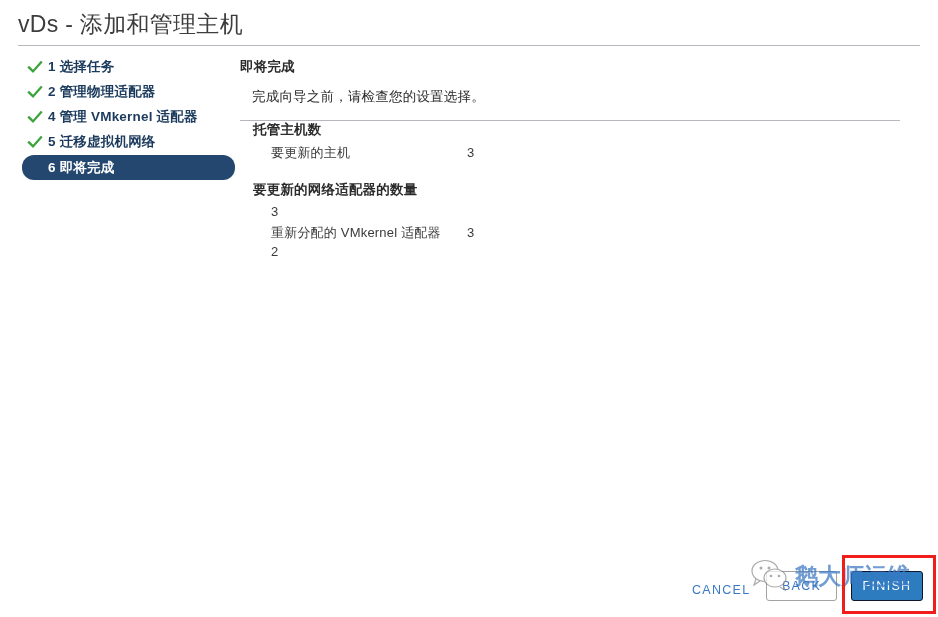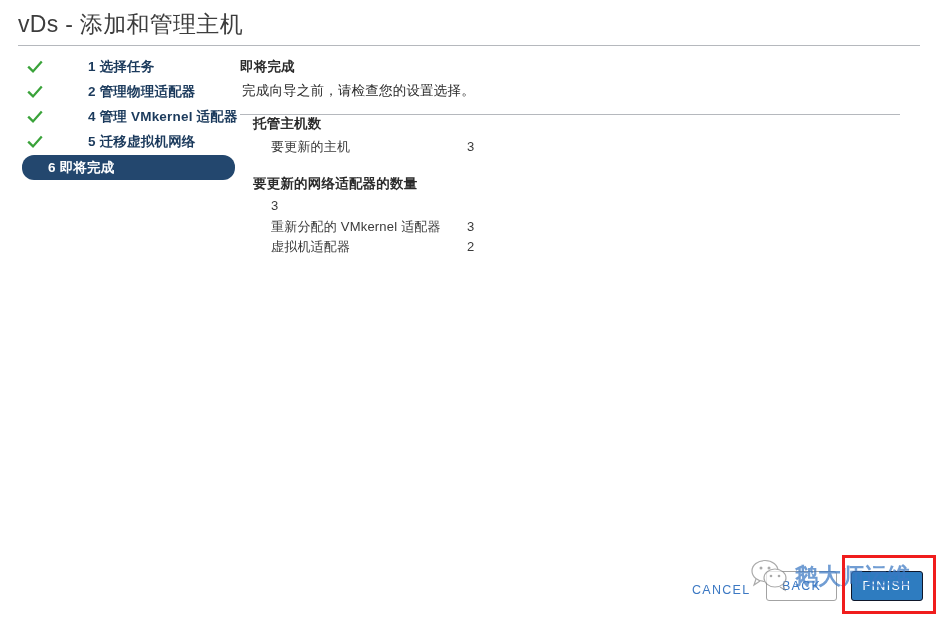--- a/index.html
+++ b/index.html
@@ -45,21 +45,20 @@
     top: 55px;
     width: 220px;
   }
   .step {
     position: relative;
     height: 23px;
     display: flex;
     align-items: center;
     padding-left: 5px;
     margin-bottom: 2px;
-    gap: 40px;
   }
   .step-check {
     width: 16px;
     height: 16px;
     margin-right: 5px;
     flex: 0 0 auto;
     display: block;
   }
   .step-label {
     font-size: 13.5px;
@@ -89,21 +88,21 @@
     font-size: 13.5px;
     font-weight: bold;
     color: #2b2b2b;
     margin: 0 0 6px 0;
     letter-spacing: 0.2px;
   }
   .content-sub {
     font-size: 13.5px;
     font-weight: normal;
     color: #2b2b2b;
-    margin: 2px;
+    margin: 12px;
     letter-spacing: 0.2px;
   }
   .content-rule {
     margin-top: 14px;
     width: 660px;
     height: 1px;
     background: #b5b8bd;
   }
 
   .summary {
@@ -284,21 +283,20 @@
     <div class="summary-group">
       <div class="group-title">要更新的网络适配器的数量</div>
       <div class="summary-row">
         <span class="row-value">3</span>
       </div>
       <div class="summary-row">
         <span class="row-label">重新分配的 VMkernel 适配器</span>
         <span class="row-value">3</span>
       </div>
       <div class="summary-row">
-        <span class="row-label">虚拟机适配器</span>
         <span class="row-value">2</span>
       </div>
     </div>
 
   </div>
 </div>
 
 <div class="footer">
   <button class="btn btn-cancel">CANCEL</button>
   <button class="btn btn-back">BACK</button>

